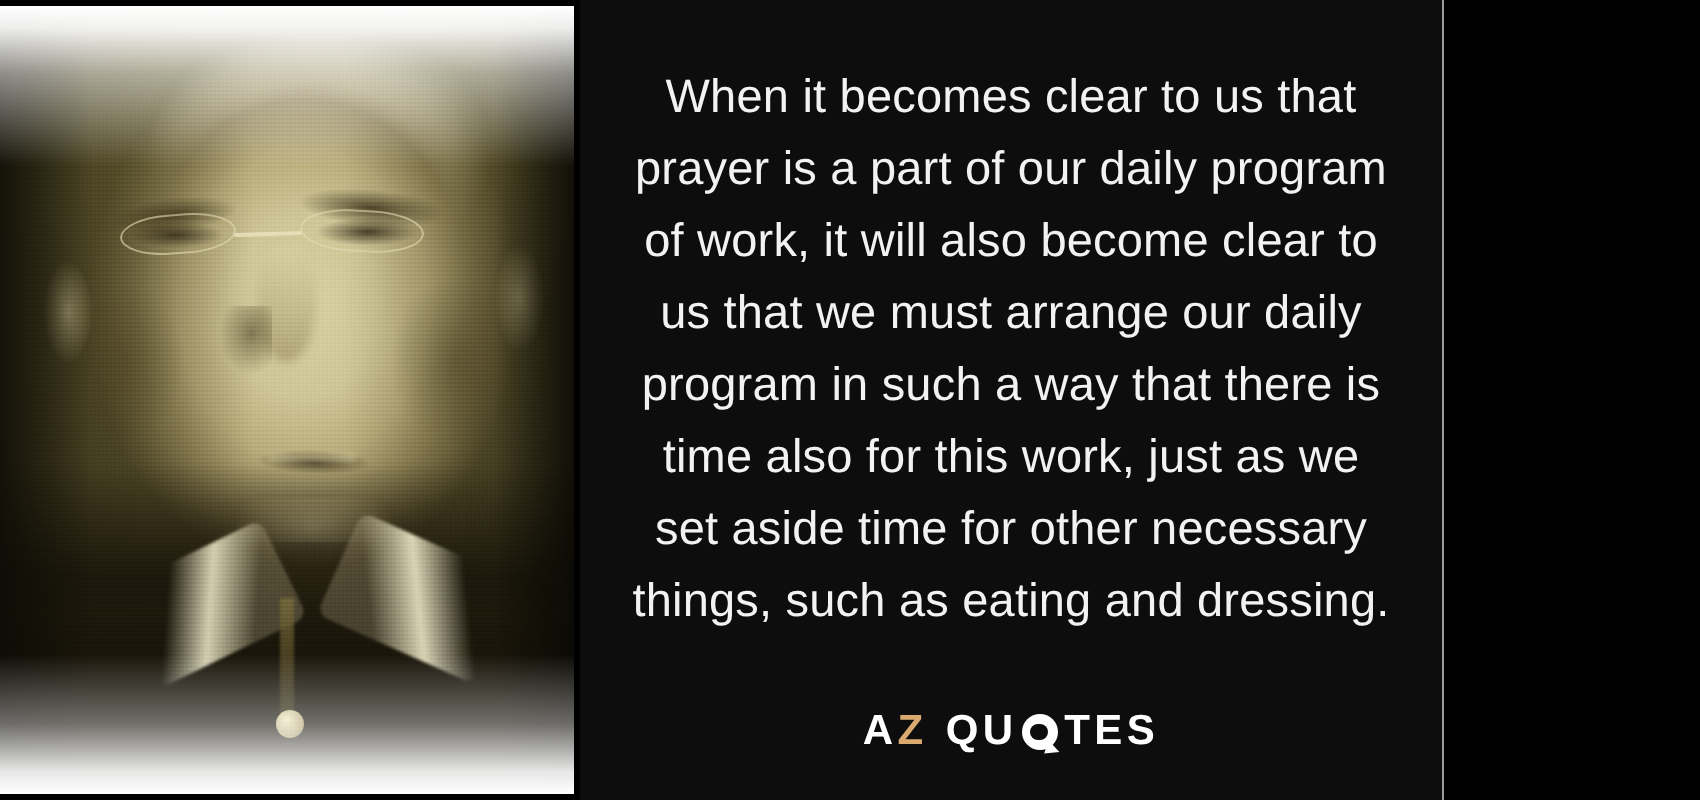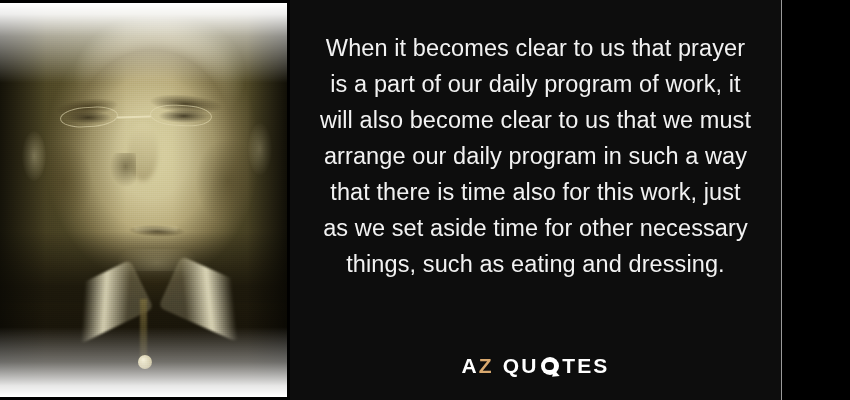--- a/index.html
+++ b/index.html
@@ -5,21 +5,21 @@
 <style>
   * { margin:0; padding:0; box-sizing:border-box; }
   html, body {
     width:850px; height:400px;
     background:#000;
     font-family:"Liberation Sans", sans-serif;
     overflow:hidden;
   }
   .quote-card {
     position:relative;
-    width:782px; height:400px;
+    width:722px; height:400px;
     background:#1d4ed8;
     display:flex;
     border-right:1px solid #9a9a9a;
     overflow:hidden;
   }
 
   
   .portrait-panel {
     position:relative;
     width:290px; height:400px;

